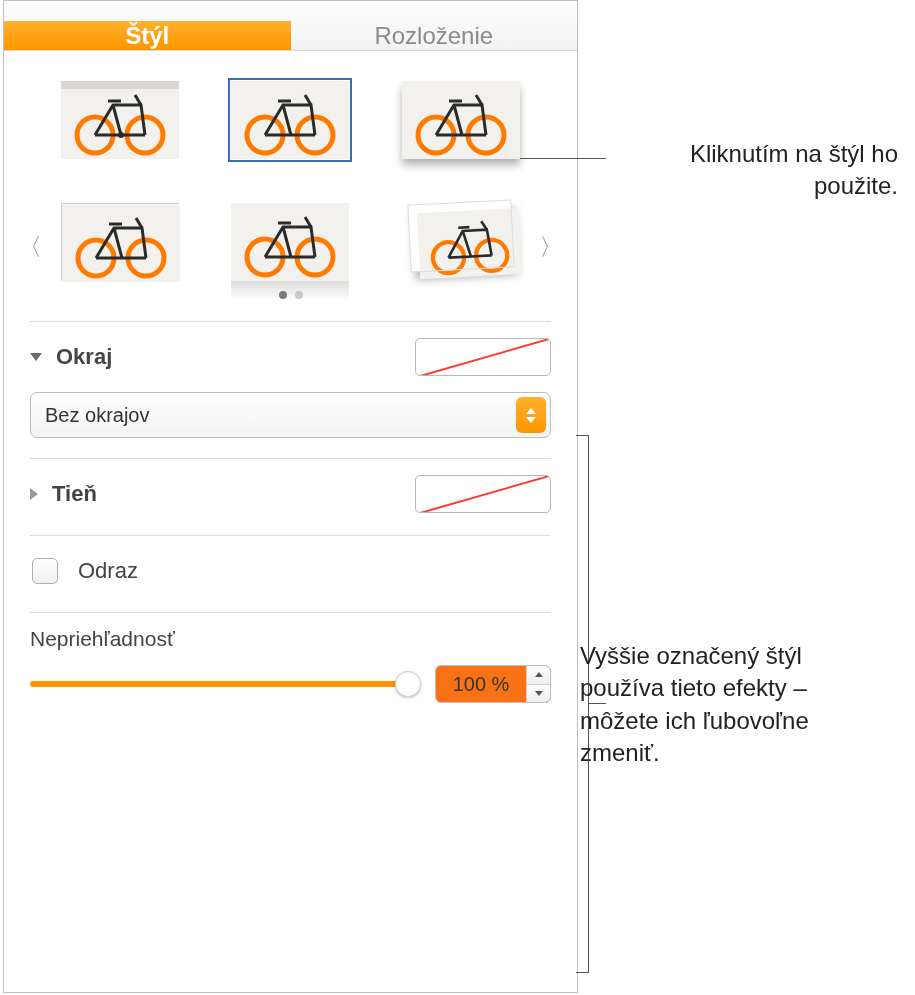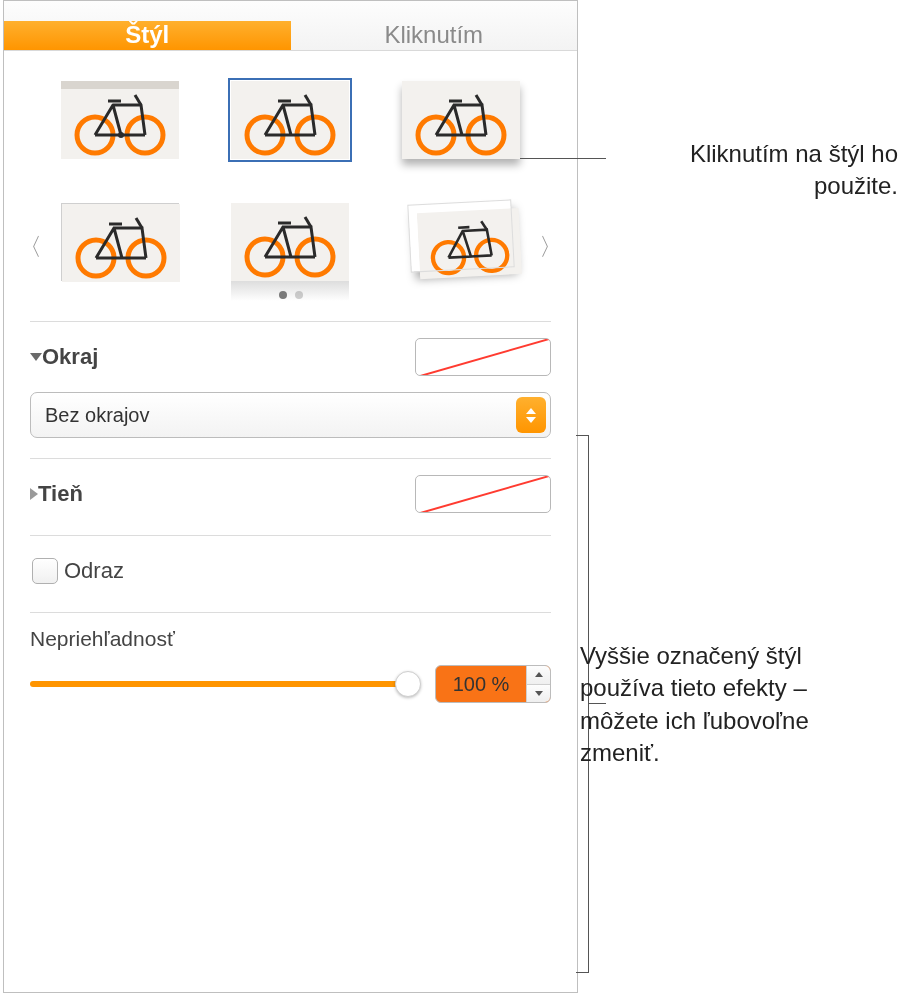--- a/index.html
+++ b/index.html
@@ -28,20 +28,21 @@
   
   .tabs {
     display: flex;
     height: 50px;
     border-bottom: 1px solid #d9d9d9;
     background: linear-gradient(#fdfdfd,#f3f3f3);
   }
   .tab {
     flex: 1;
     display: flex;
+    align-items: center;
     justify-content: center;
     font-size: 24px;
     font-weight: 500;
     color: #8a8a8a;
     border-right: 1px solid #d9d9d9;
     cursor: pointer;
     margin-top: 20px;
   }
   .tab:last-child { border-right: none; }
   .tab.active {
@@ -122,21 +123,21 @@
   }
   .section-row {
     display: flex;
     align-items: center;
     justify-content: space-between;
     min-height: 42px;
   }
   .section-left {
     display: flex;
     align-items: center;
-    gap: 0;
+    gap: 14px;
   }
   .disclosure {
     width: 0; height: 0;
     display: inline-block;
   }
   .disclosure.down {
     border-left: 6px solid transparent;
     border-right: 6px solid transparent;
     border-top: 8px solid #6a6a6a;
   }
@@ -314,21 +315,21 @@
 
 <div class="stage">
 
   <div class="panel">
 
     <div class="tabs">
       <div class="tab active">
         <span>Štýl</span>
       </div>
       <div class="tab">
-        <span>Kliknutím</span>
+        <span>Rozloženie</span>
       </div>
     </div>
 
     <div class="gallery">
       <div class="gallery-nav left">
         <span>〈</span>
       </div>
       <div class="gallery-nav right">
         <span>〉</span>
       </div>

